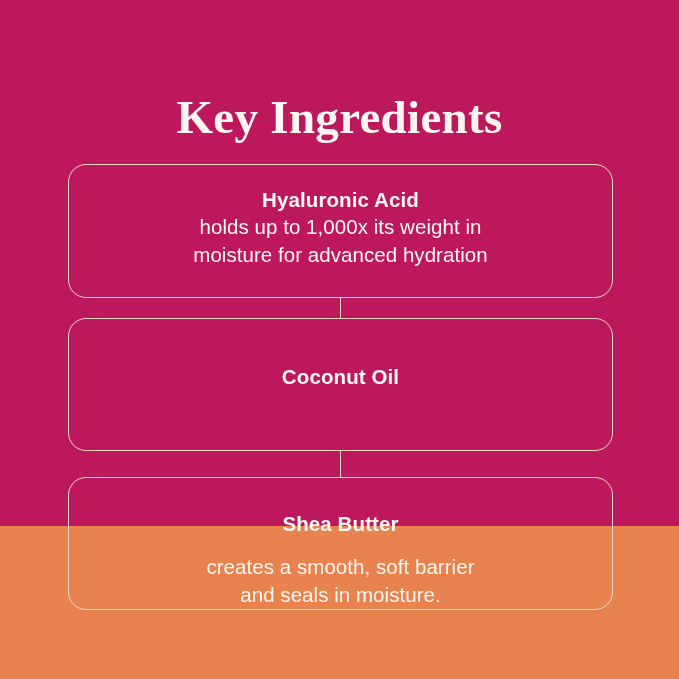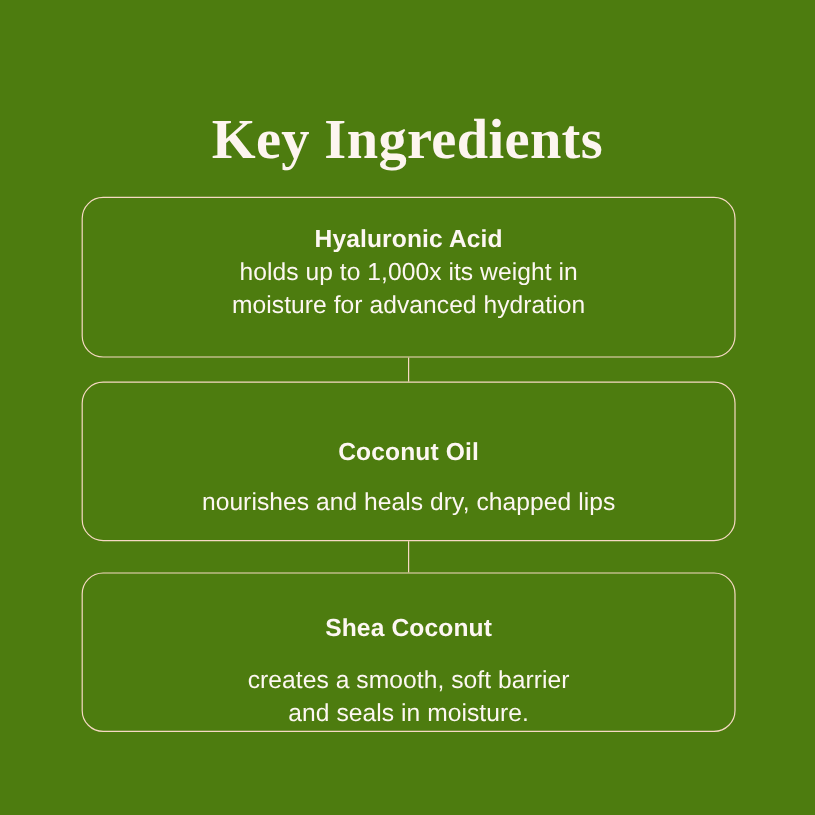--- a/index.html
+++ b/index.html
@@ -12,22 +12,22 @@
     height: 679px;
     overflow: hidden;
     background: #e8834f;
     font-family: "Liberation Sans", sans-serif;
     -webkit-font-smoothing: antialiased;
   }
 
   #infographic {
     position: relative;
     width: 679px;
-    height: 679px;
-    background: #4d7c0f;
+    height: 526px;
+    background: #be185d;
     box-sizing: border-box;
   }
 
   
   .title {
     position: absolute;
     top: 58px;
     left: 0;
     width: 679px;
     text-align: center;
@@ -115,25 +115,24 @@
     <div class="card card-1">
       <p class="card-title">Hyaluronic Acid</p>
       <p class="card-body">holds up to 1,000x its weight in
 moisture for advanced hydration</p>
     </div>
 
     <div class="connector connector-1"></div>
 
     <div class="card card-2">
       <p class="card-title">Coconut Oil</p>
-      <p class="card-body">nourishes and heals dry, chapped lips</p>
     </div>
 
     <div class="connector connector-2"></div>
 
     <div class="card card-3">
-      <p class="card-title">Shea Coconut</p>
+      <p class="card-title">Shea Butter</p>
       <p class="card-body">creates a smooth, soft barrier
 and seals in moisture.</p>
     </div>
 
   </div>
 </div>
 
 </body></html>

